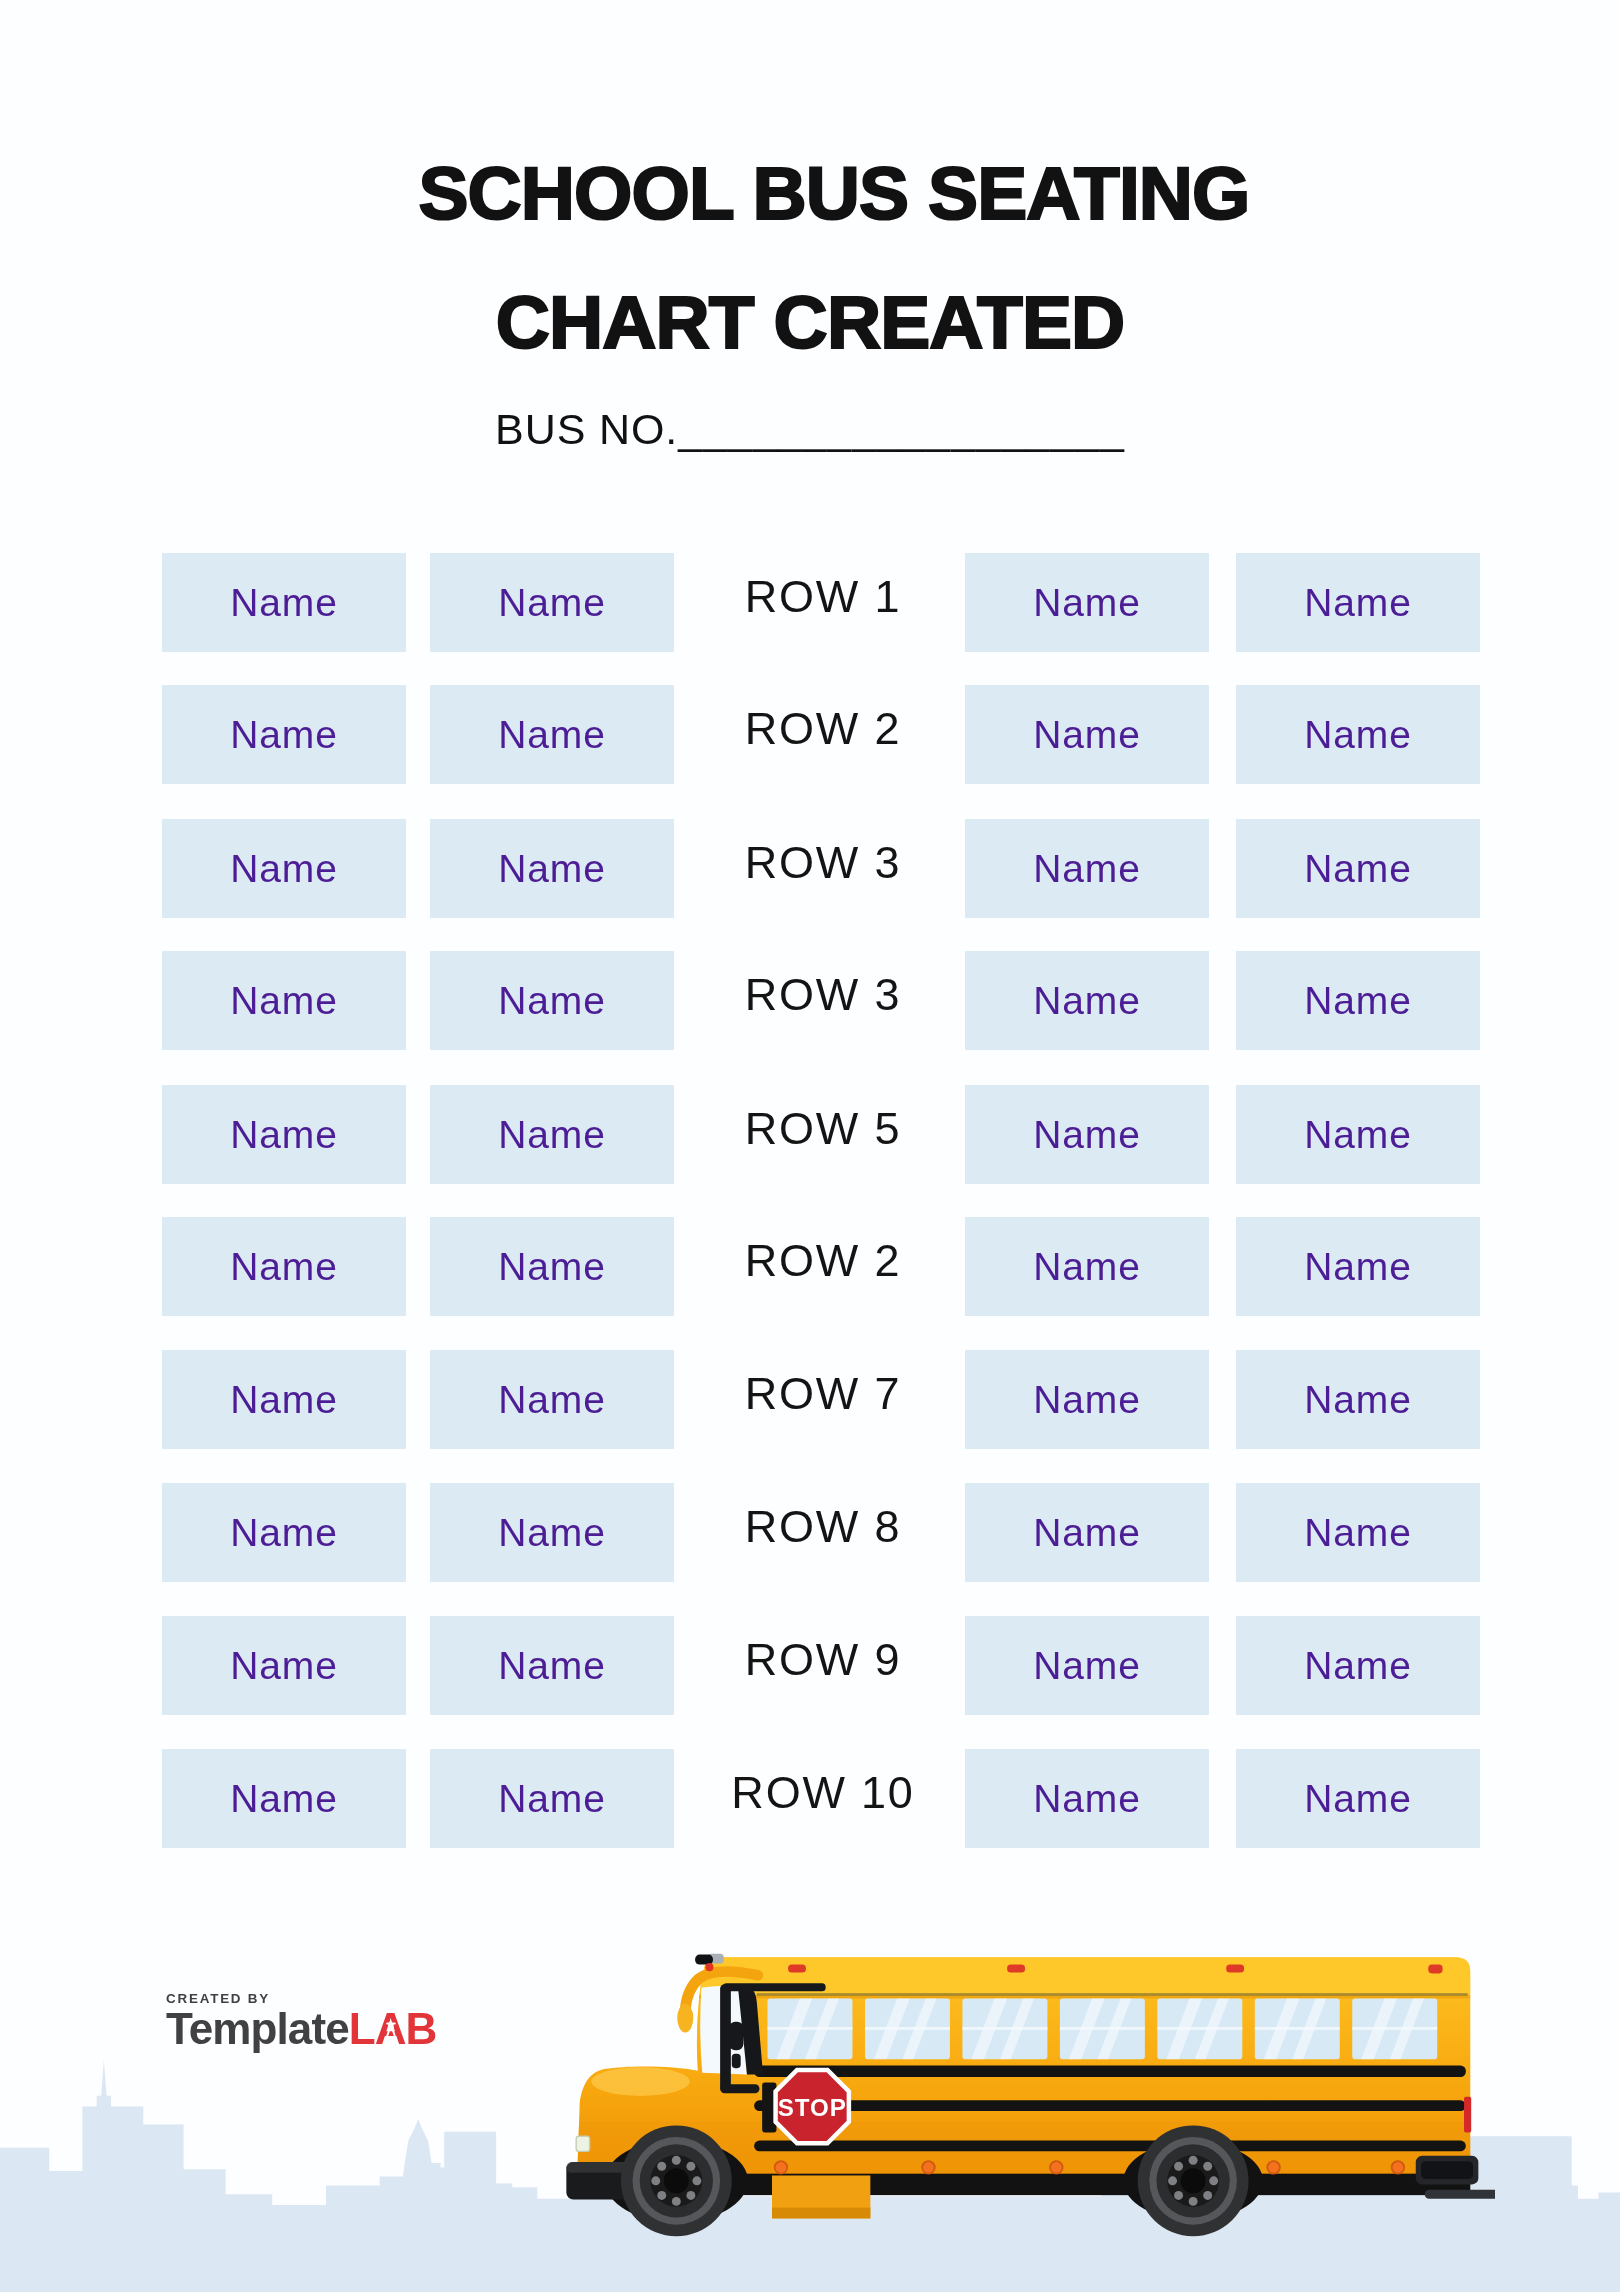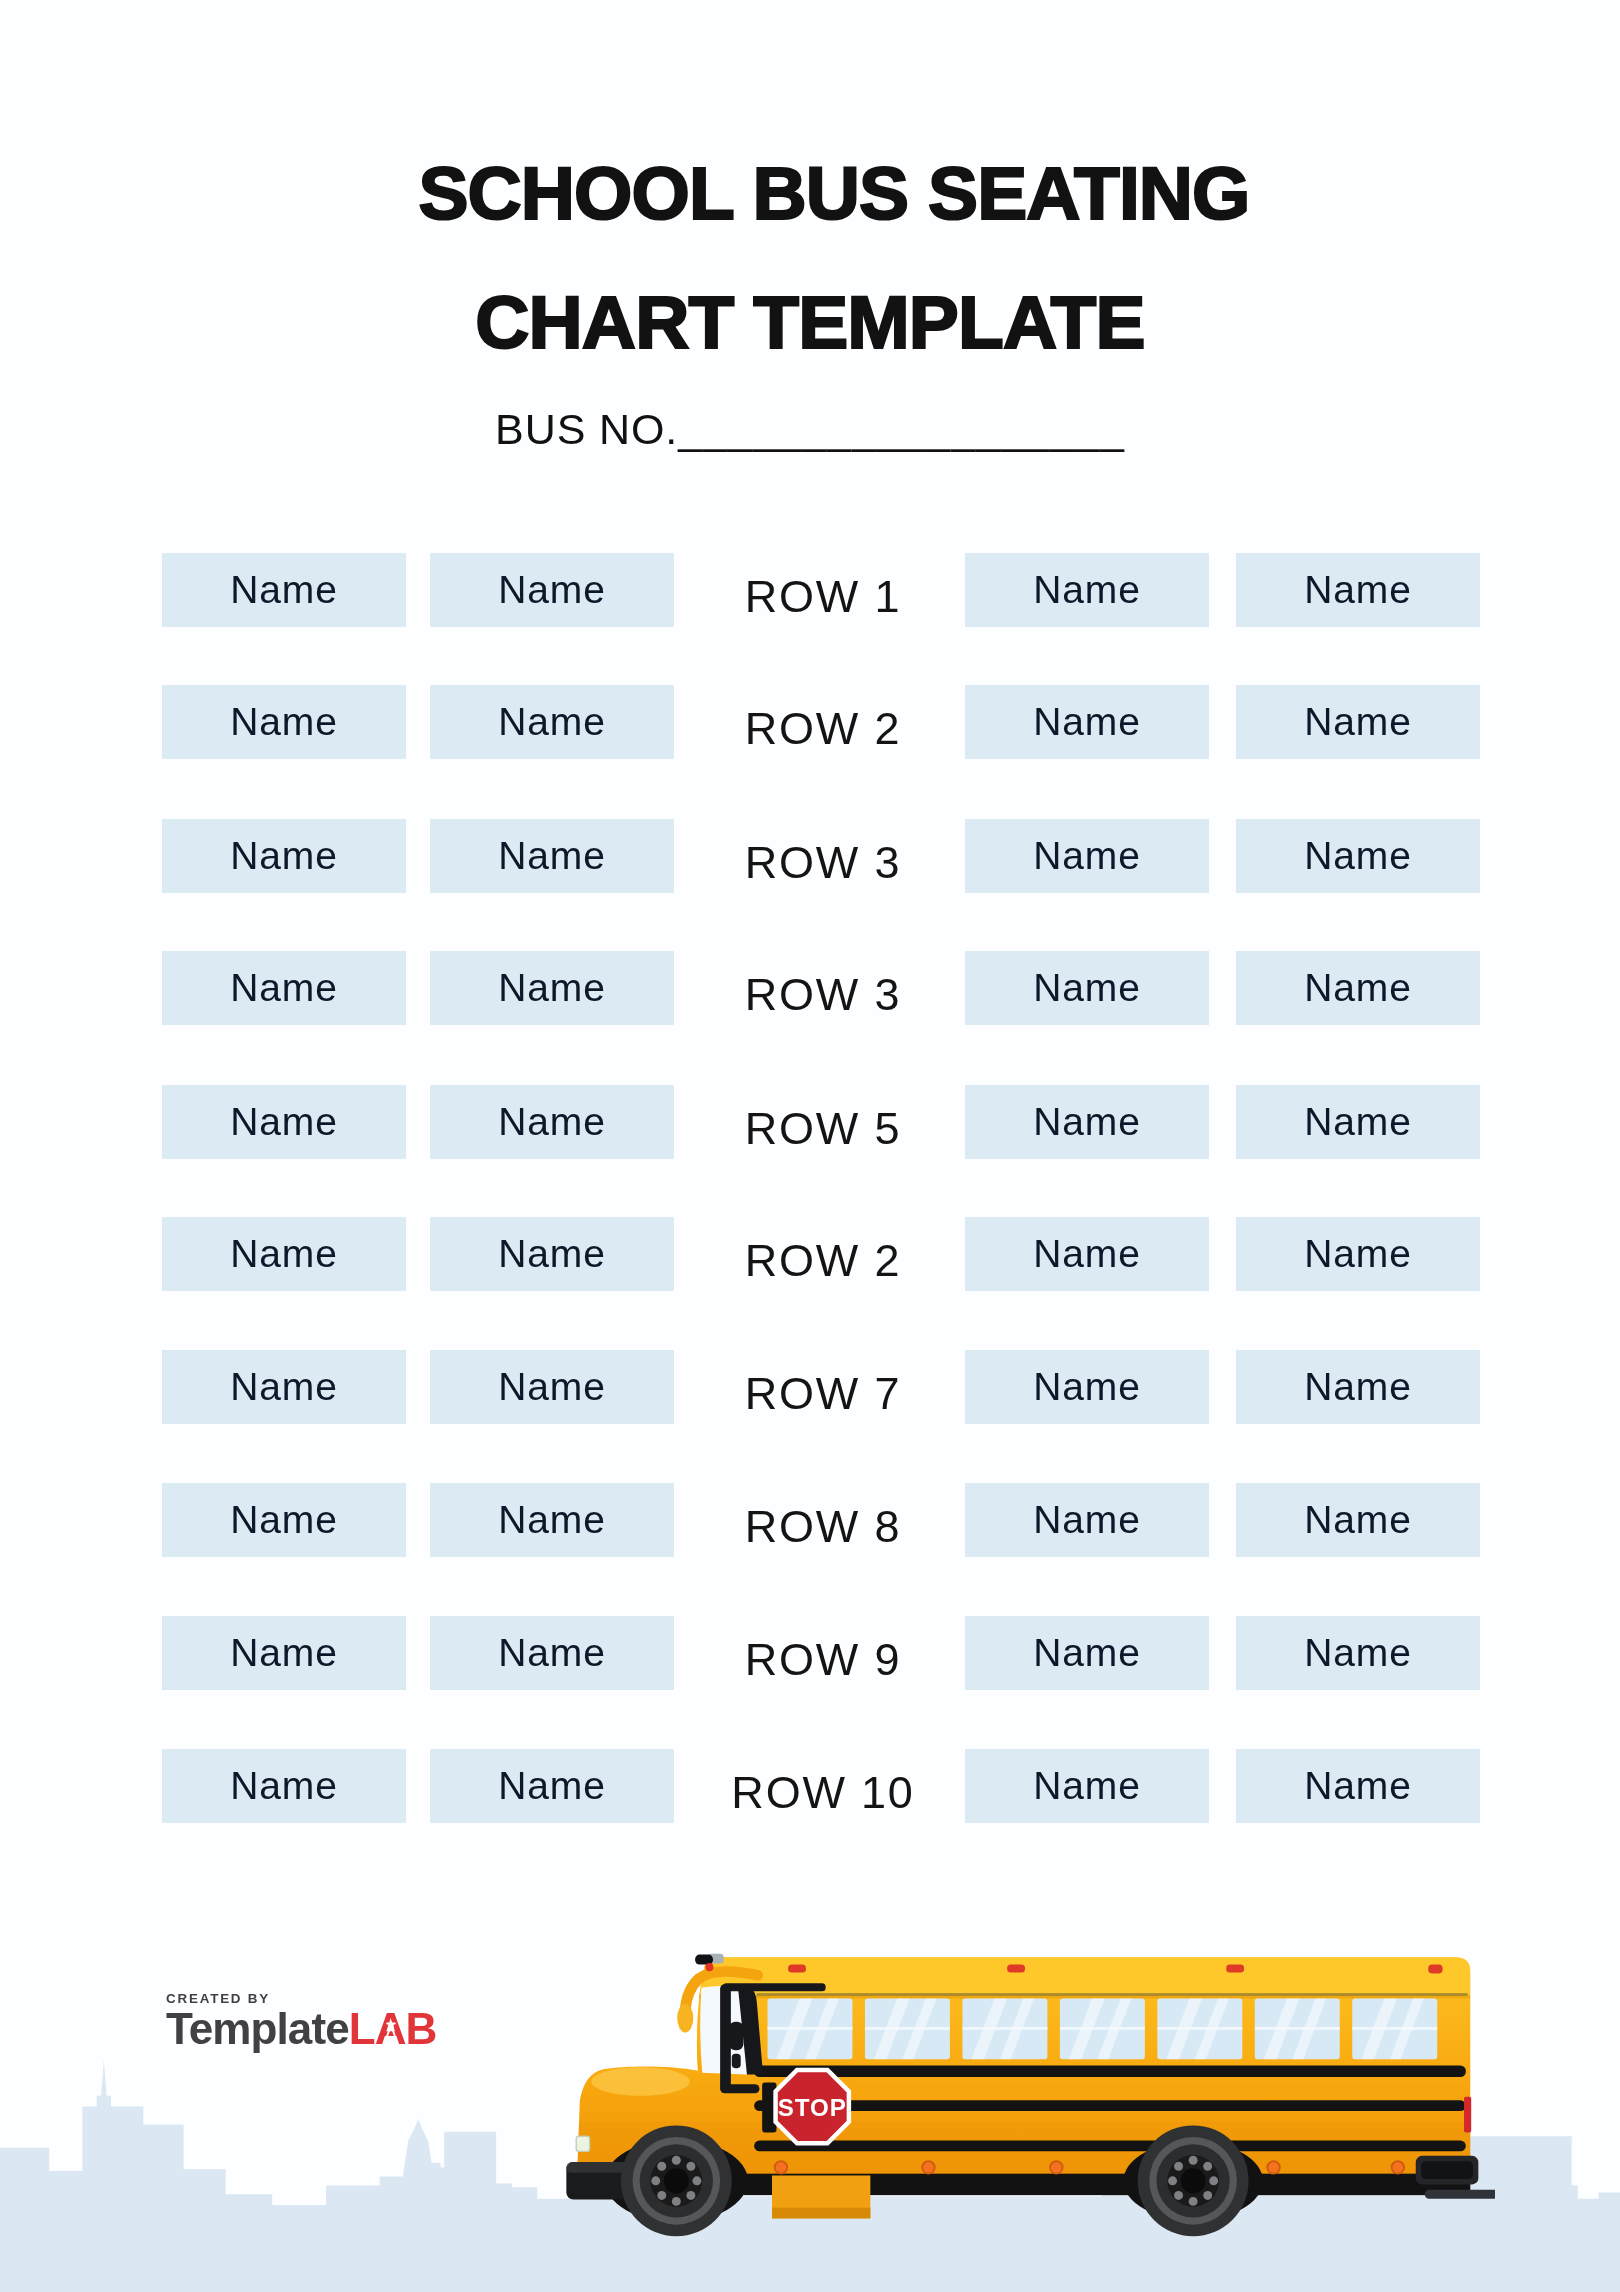--- a/index.html
+++ b/index.html
@@ -21,24 +21,24 @@
   #title-line1{top:150px;padding-left:24px;}
   #title-line2{top:279px;}
   .bus-no-line{
     position:absolute;top:405px;left:0;width:100%;text-align:center;
     font-size:43px;color:#111;white-space:nowrap;letter-spacing:0.9px;
   }
   
   #seating-grid{position:absolute;left:0;top:0;width:100%;}
   .seat-row{position:absolute;left:0;width:100%;height:87px;}
   .seat{
-    position:absolute;top:0;width:244px;height:74px;
+    position:absolute;top:0;width:244px;height:99px;
     background:var(--cell-blue,#dbeaf3);
     display:flex;align-items:center;justify-content:center;
-    font-size:39px;color:#0f172a;letter-spacing:0.9px;
+    font-size:39px;color:#4c1d95;letter-spacing:0.9px;
   }
   .seat.c1{left:162px;} .seat.c2{left:430px;}
   .seat.c3{left:965px;} .seat.c4{left:1236px;}
   .row-label{
     position:absolute;top:0;left:671px;width:304px;height:87px;
     display:flex;align-items:center;justify-content:center;
     font-size:45px;letter-spacing:1.8px;color:#141414;white-space:nowrap;
   }
   
   #logo{position:absolute;left:166px;top:1992px;line-height:1;}
@@ -52,21 +52,21 @@
   #logo .brand-a{position:relative;display:inline-block;}
   #logo .flask{position:absolute;left:54%;top:58%;transform:translate(-50%,-50%);}
   
   #skyline{position:absolute;left:0;top:2042px;}
   #bus{position:absolute;left:564px;top:1943px;}
 </style>
 </head>
 <body>
 
 <div class="title-line" id="title-line1">SCHOOL BUS SEATING</div>
-<div class="title-line" id="title-line2">CHART TEMPLATE</div>
+<div class="title-line" id="title-line2">CHART CREATED</div>
 <div class="bus-no-line"><span>BUS NO.</span><span>__________________</span></div>
 
 <div id="seating-grid">
     <div class="seat-row" style="top: 553px;">
       <div class="seat c1">Name</div>
       <div class="seat c2">Name</div>
       <div class="row-label">ROW 1</div>
       <div class="seat c3">Name</div>
       <div class="seat c4">Name</div>
     </div>

